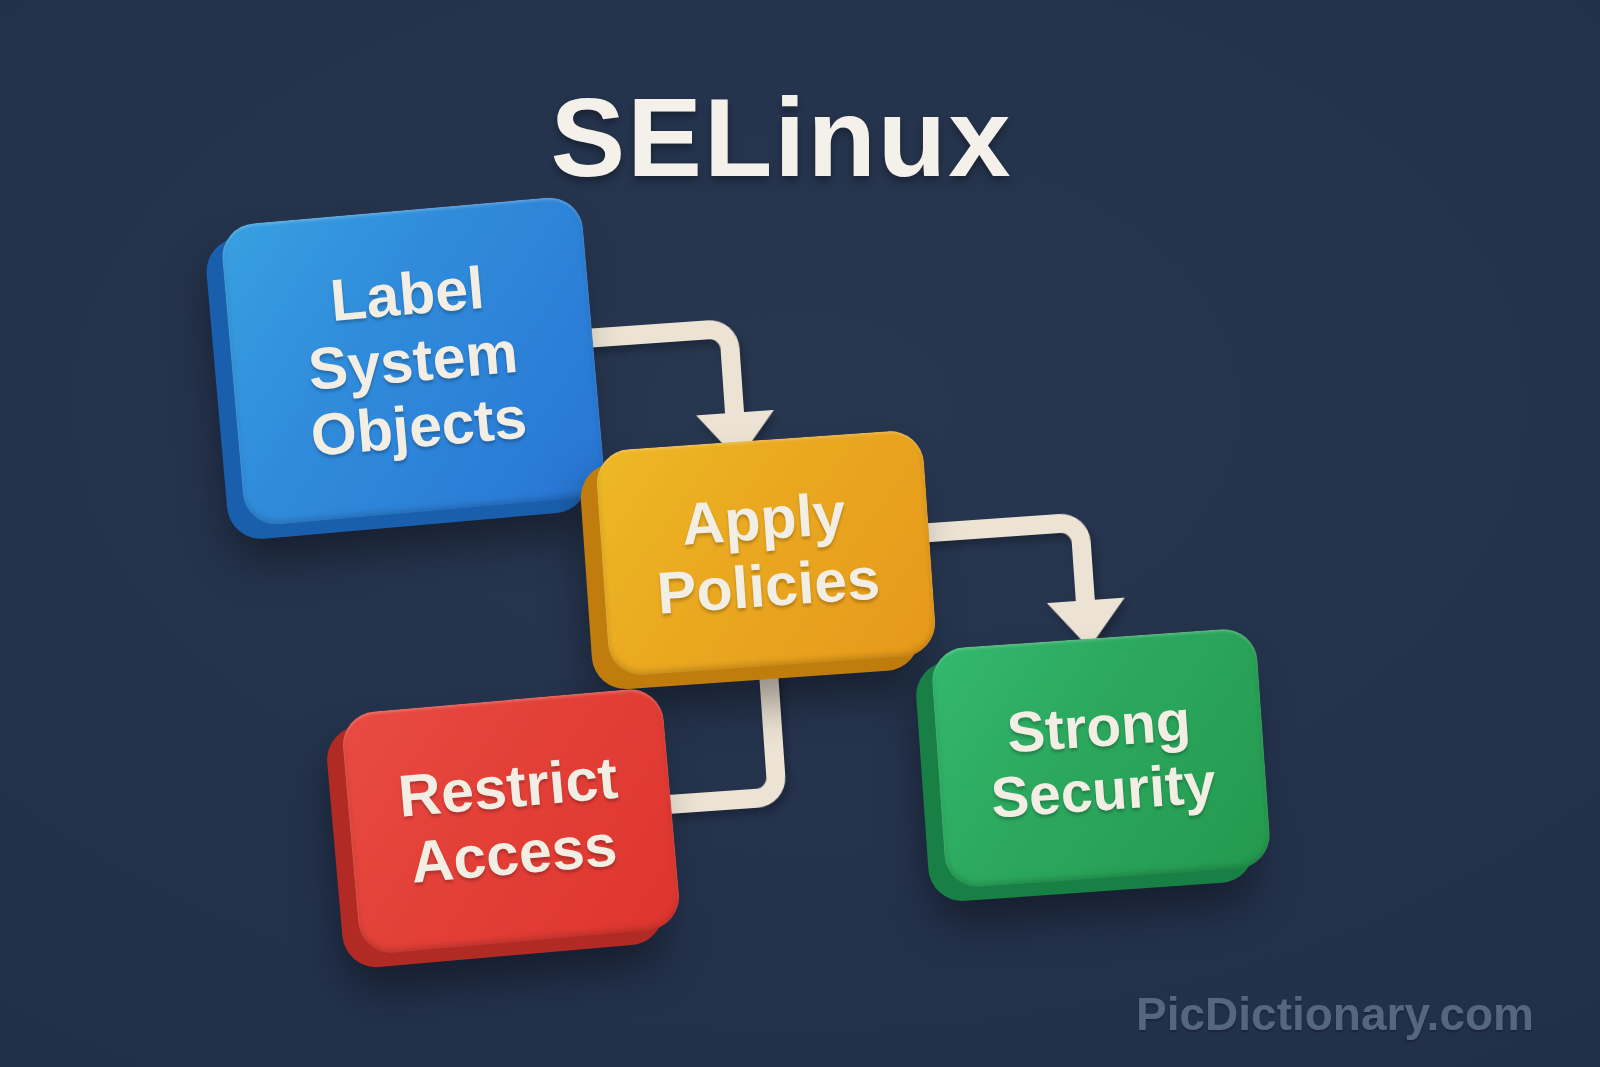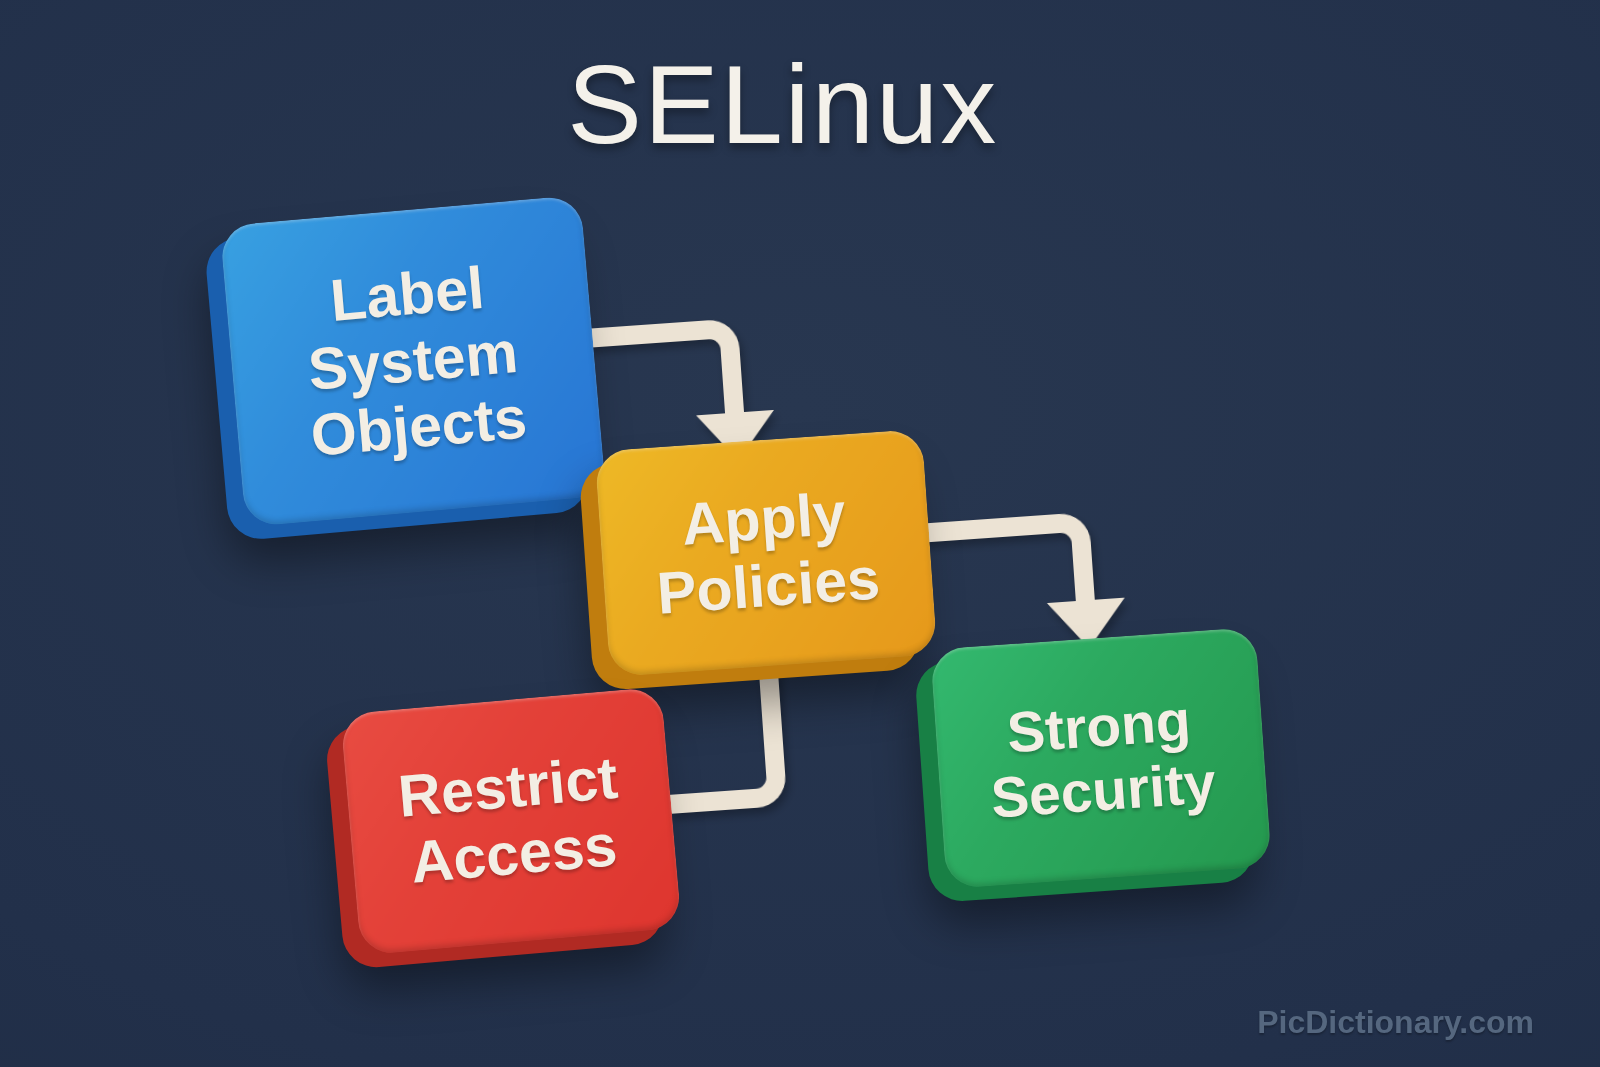--- a/index.html
+++ b/index.html
@@ -3,22 +3,22 @@
 <meta charset="utf-8">
 <style>
   html,body { margin:0; padding:0; background:#141d2c; }
   .canvas {
     position:relative; width:1600px; height:1067px; overflow:hidden;
     background: radial-gradient(130% 120% at 50% 38%, #283750 0%, #22304a 55%, #1c2940 100%);
     font-family:"Liberation Sans", sans-serif;
   }
 
   .page-title {
-    position:absolute; top:40px; left:50%; transform:translateX(-54%);
-    font-size:112px; font-weight:normal; letter-spacing:2px;
+    position:absolute; top:73px; left:50%; transform:translateX(-54%);
+    font-size:112px; font-weight:bold; letter-spacing:2px;
     color:#f4f1ea; text-shadow:0 5px 8px rgba(0,0,0,0.35);
     white-space:nowrap;
   }
 
   
   .node { position:absolute; z-index:2; }
   .node .side {
     position:absolute; inset:0;
     transform:translate(-17px,13px);
     background:var(--side); border-radius:34px;
@@ -66,21 +66,21 @@
   .connector-blue-yellow { left:573px; top:324px; width:168px; height:96px; transform:rotate(-4deg); }
   .connector-blue-yellow .arrow-head { left:120px; top:94px; }
 
   .connector-yellow-green { left:915px; top:518px; width:177px; height:90px; transform:rotate(-4deg); }
   .connector-yellow-green .arrow-head { left:129px; top:88px; }
 
   .connector-yellow-red { left:663px; top:652px; width:119px; height:158px; transform:rotate(-4deg); }
 
   .watermark {
     position:absolute; right:66px; bottom:26px;
-    font-size:32px; font-weight:bold; color:#55677f;
+    font-size:46px; font-weight:bold; color:#55677f;
     text-shadow:0 2px 2px rgba(0,0,0,0.25);
     text-align:center;
   }
 </style>
 </head>
 <body>
 
 <div class="canvas" style="--conn: #ece3d4;">
 
   <div class="page-title">SELinux</div>

